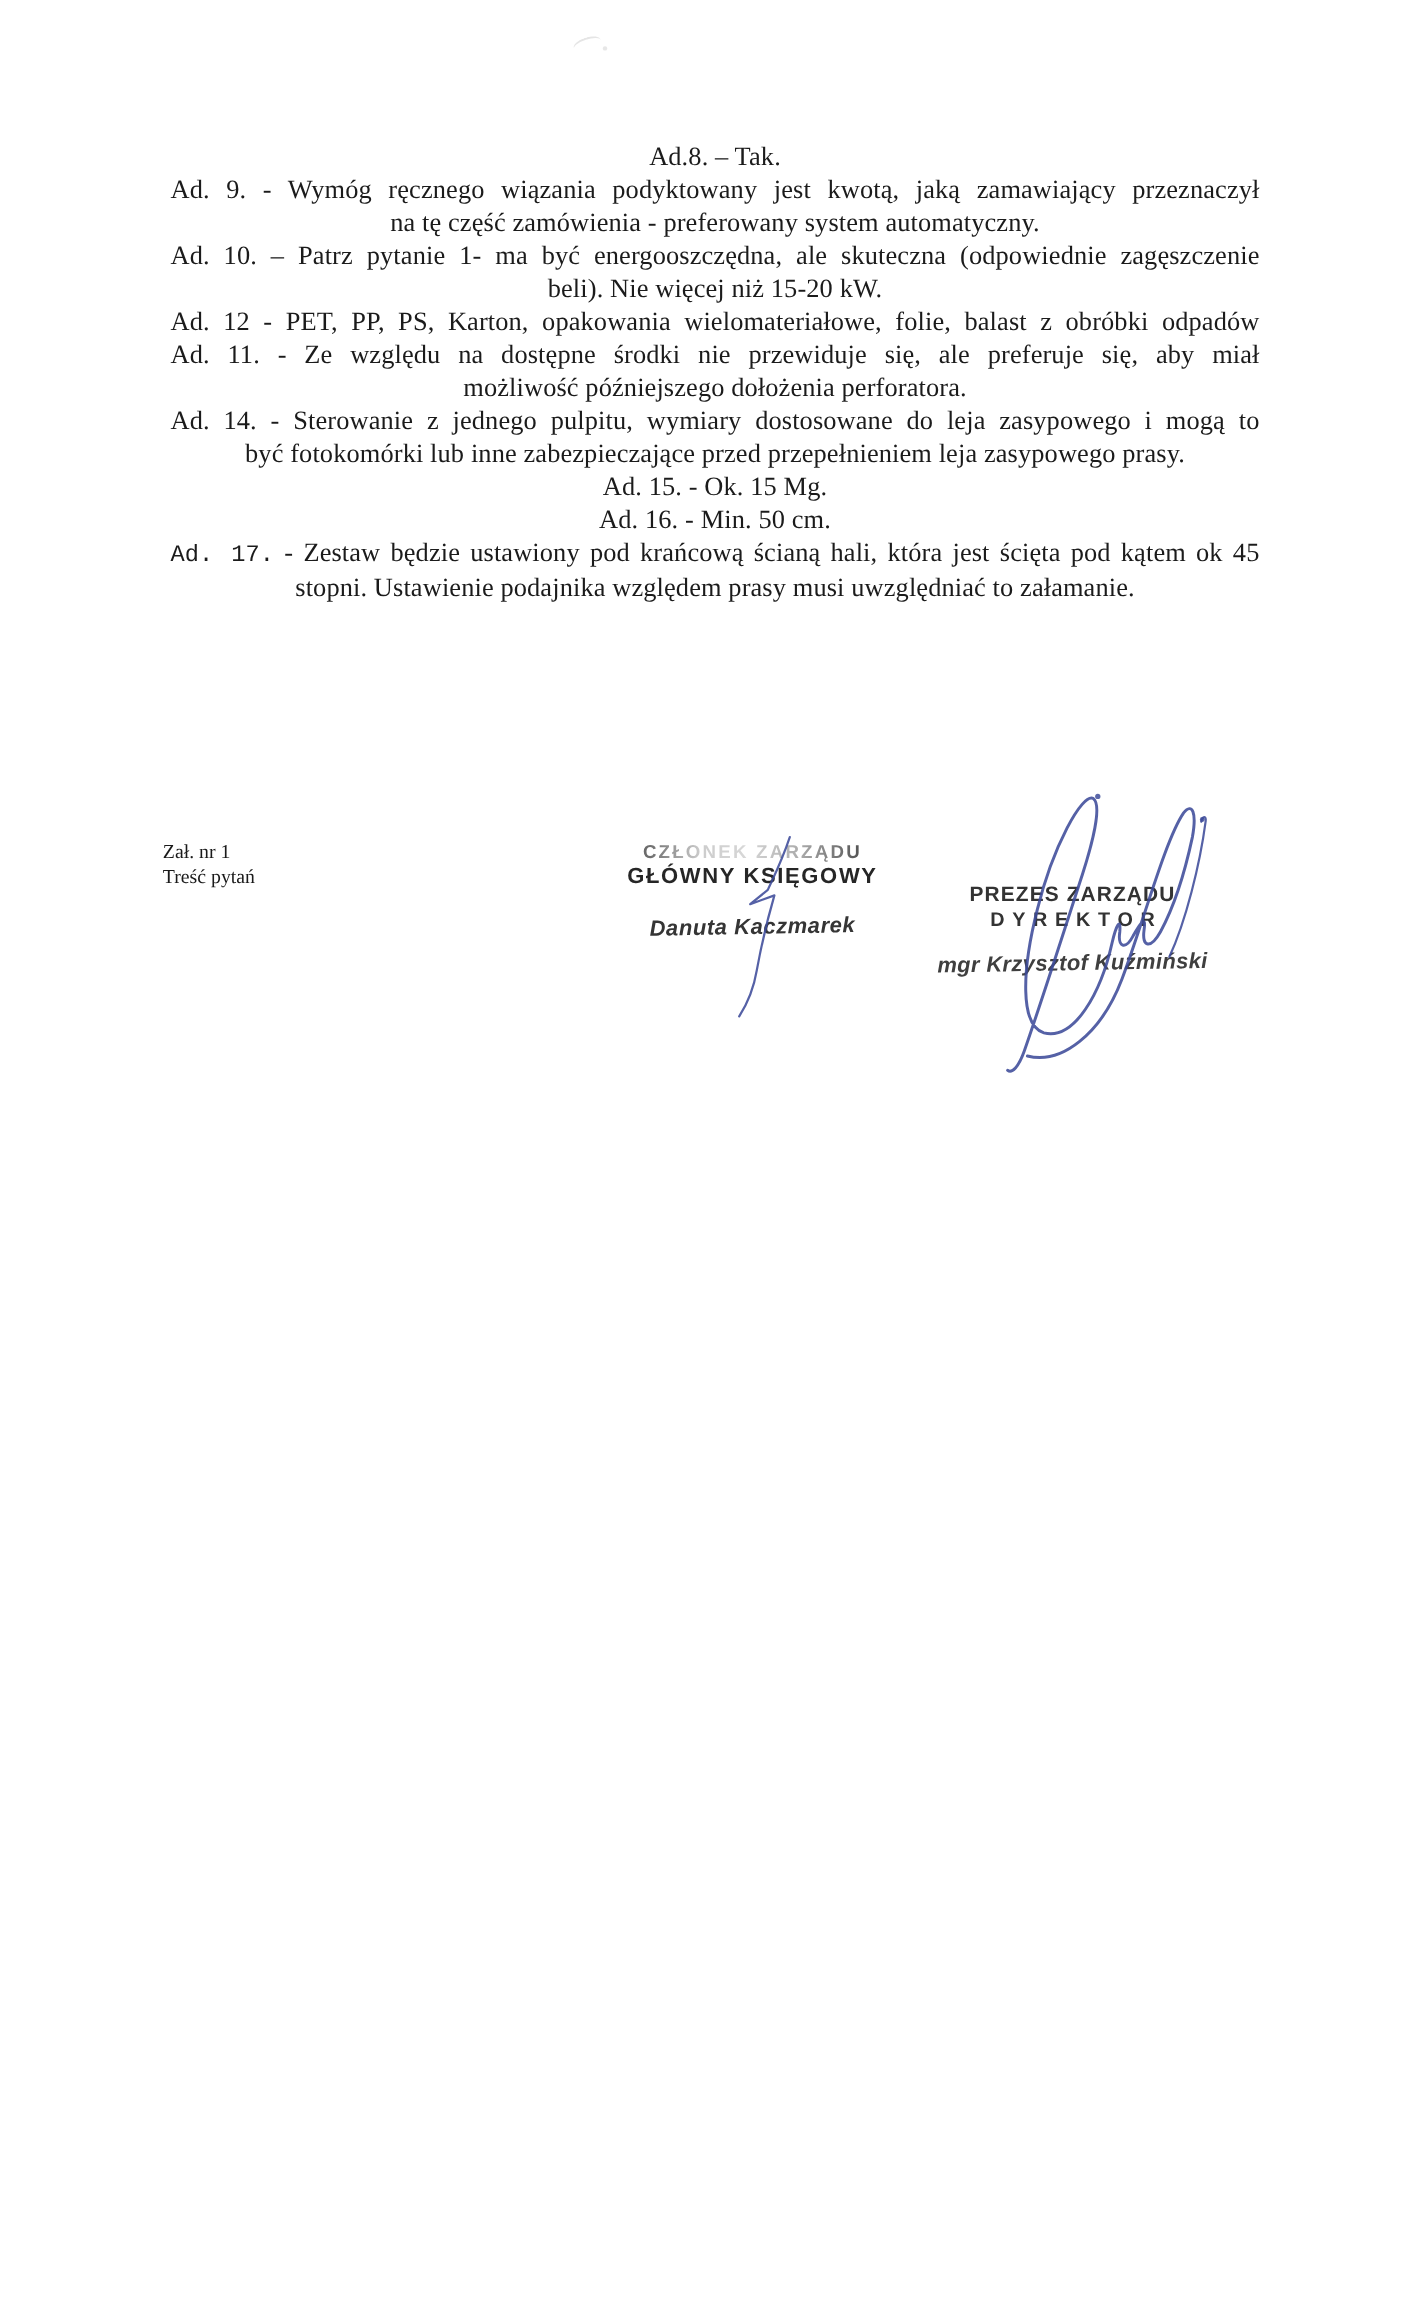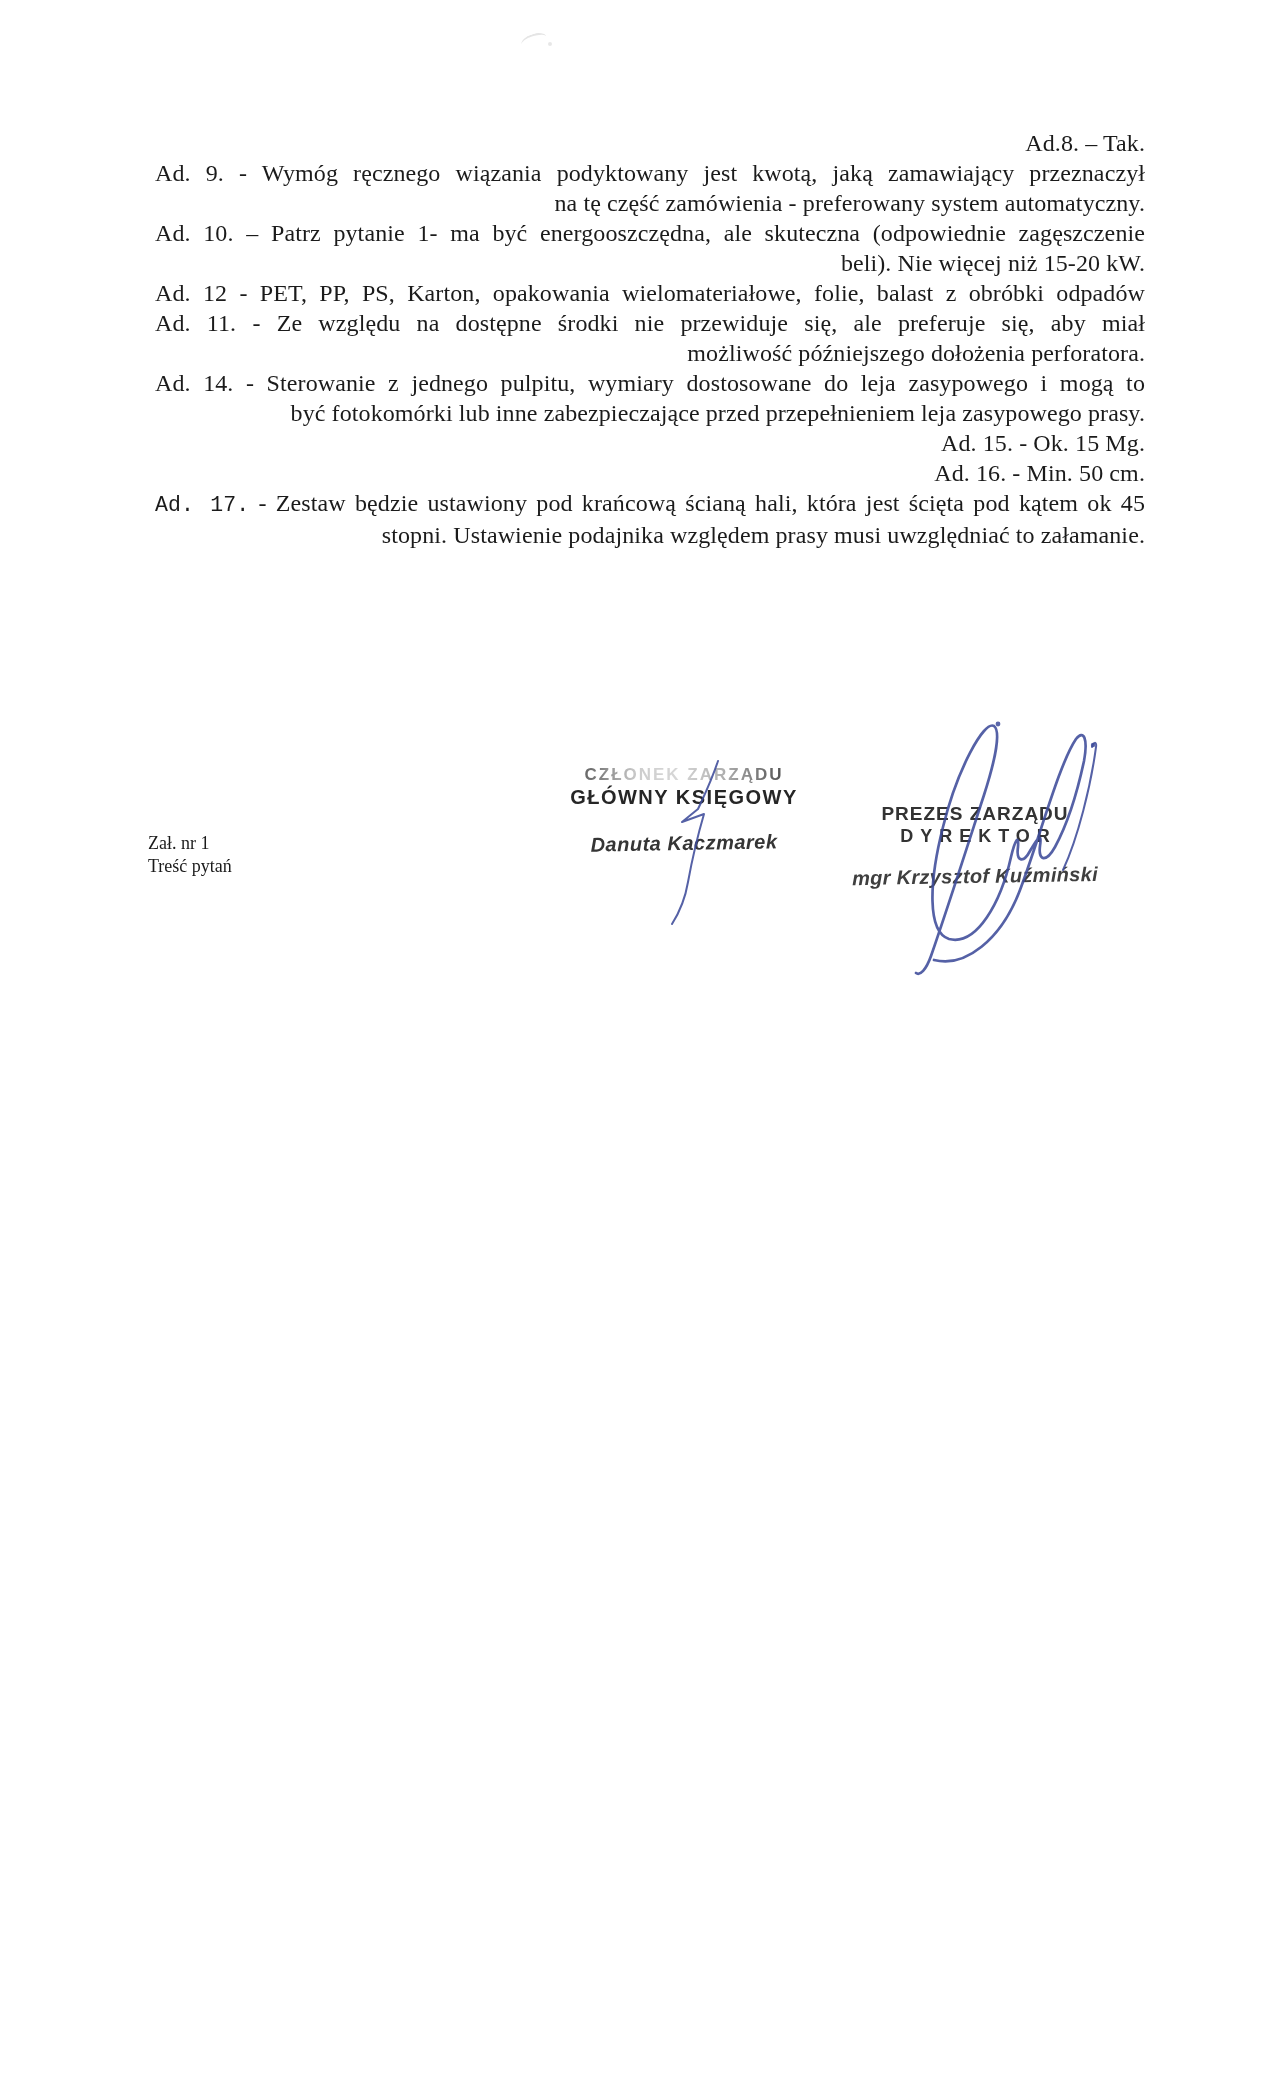--- a/index.html
+++ b/index.html
@@ -7,27 +7,27 @@
     width:1275px;height:2100px;position:relative;overflow:hidden;
     font-family:"Liberation Serif", serif;color:#1b1b1b;
   }
   .page{position:absolute;inset:0;background:#ffffff;}
 
   
   .text-block{
     position:absolute;left:155px;top:128px;width:990px;
     font-size:24px;line-height:30px;letter-spacing:0.1px;
   }
-  .line{white-space:nowrap;text-align:right;}
+  .line{white-space:nowrap;text-align:center;}
   .line.j{text-align:justify;text-align-last:justify;}
   .sans{font-family:Liberation Mono, monospace;font-size:21.5px;}
 
   
   .attach-note{
-    position:absolute;left:148px;top:832px;
+    position:absolute;left:148px;top:763px;
     font-size:18px;line-height:23px;color:#1a1a1a;
   }
 
   
   .stamp{
     position:absolute;text-align:center;
     font-family:"Liberation Sans", sans-serif;font-weight:bold;
   }
   .stamp-member{left:554px;top:765px;width:260px;}
   .cs-l1{

